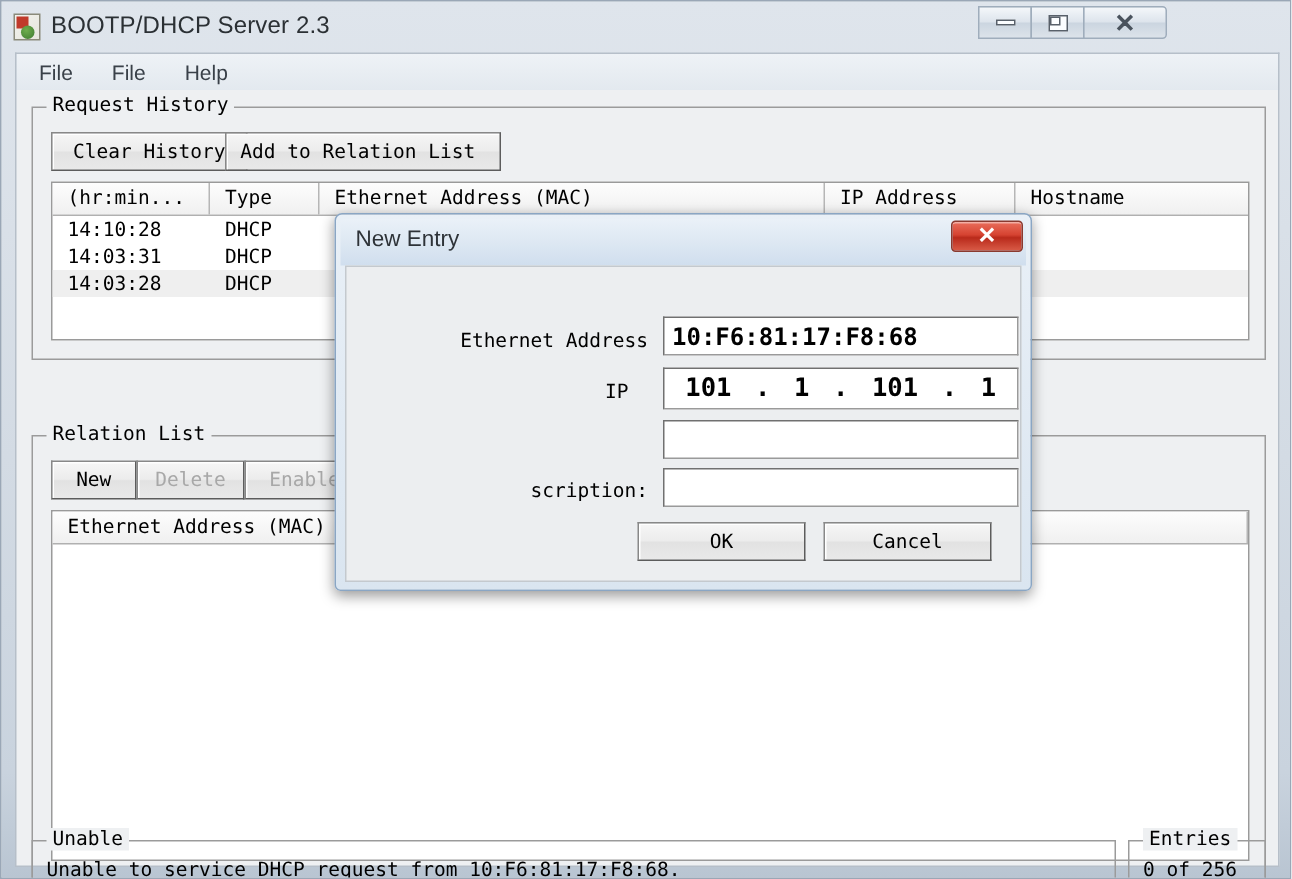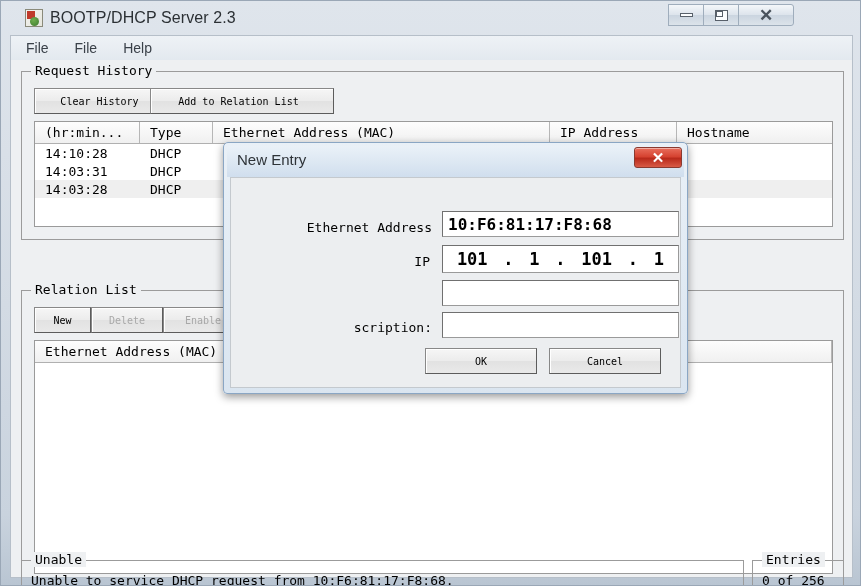--- a/index.html
+++ b/index.html
@@ -14,21 +14,21 @@
   #app-window {
     position: relative;
     width: 861px; height: 586px;
     background: linear-gradient(to bottom, #dfe5ec 0%, #d3dbe4 52%, #c9d3de 88%, #b9c5d2 100%);
     border: 1px solid #9aa7b6;
     overflow: hidden;
   }
 
   
   #title-bar {
-    position: absolute; left: 16px; top: 0;
+    position: absolute; left: 0; top: 0;
     width: 786px; height: 33px;
     display: flex; align-items: center;
   }
   #app-icon {
     width: 18px; height: 18px;
     margin-left: 8px; margin-right: 7px;
     background: linear-gradient(135deg, #f2f2ee 0%, #e6e6dd 100%);
     border: 1px solid #8a8a7a;
     position: relative; flex: none;
   }
@@ -124,21 +124,21 @@
   #status-group   { left: 10px; top: 500px; width: 723px; height: 46px; }
   #entries-group  { left: 741px; top: 500px; width: 92px; height: 46px; }
 
   
   .btn {
     background: linear-gradient(to bottom, #f6f6f6 0%, #ececec 48%, #e2e2e2 52%, #e9e9e9 100%);
     border: 1px solid #888;
     border-right-color: #5c5c5c;
     border-bottom-color: #5c5c5c;
     font-family: "DejaVu Sans Mono", monospace;
-    font-size: 10px; color: #000;
+    font-size: 13px; color: #000;
     display: flex; align-items: center; justify-content: center;
     overflow: hidden; white-space: nowrap;
     position: absolute;
     box-shadow: inset 1px 1px 0 #ffffff;
   }
   .btn.disabled { color: #a8a8a8; }
 
   #btn-clear-history   { left: 12px;  top: 16px; width: 131px; height: 26px; }
   #btn-add-relation    { left: 128px; top: 16px; width: 184px; height: 26px; }
   #btn-add-relation .btn-text-clip { margin-left: -7px; }
@@ -257,21 +257,21 @@
   }
   .field-input .val {
     font-family: "DejaVu Sans Mono", monospace;
     font-size: 16px; font-weight: bold; color: #000;
     padding-left: 5px; white-space: nowrap;
   }
 
   #lbl-ethernet { left: 26px;  top: 42px;  width: 175px; }
   #inp-ethernet { left: 211px; top: 33px;  width: 237px; height: 26px; }
 
-  #lbl-ip       { left: 24px;  top: 76px;  width: 175px; }
+  #lbl-ip       { left: 13px;  top: 76px;  width: 175px; }
   #inp-ip       { left: 211px; top: 67px;  width: 237px; height: 28px; }
   #inp-ip .ipbox {
     display: flex; align-items: center; width: 100%;
     justify-content: space-around;
     padding: 0 6px;
   }
   #inp-ip .oct {
     font-family: "DejaVu Sans Mono", monospace;
     font-size: 17px; font-weight: bold; color: #000;
   }

